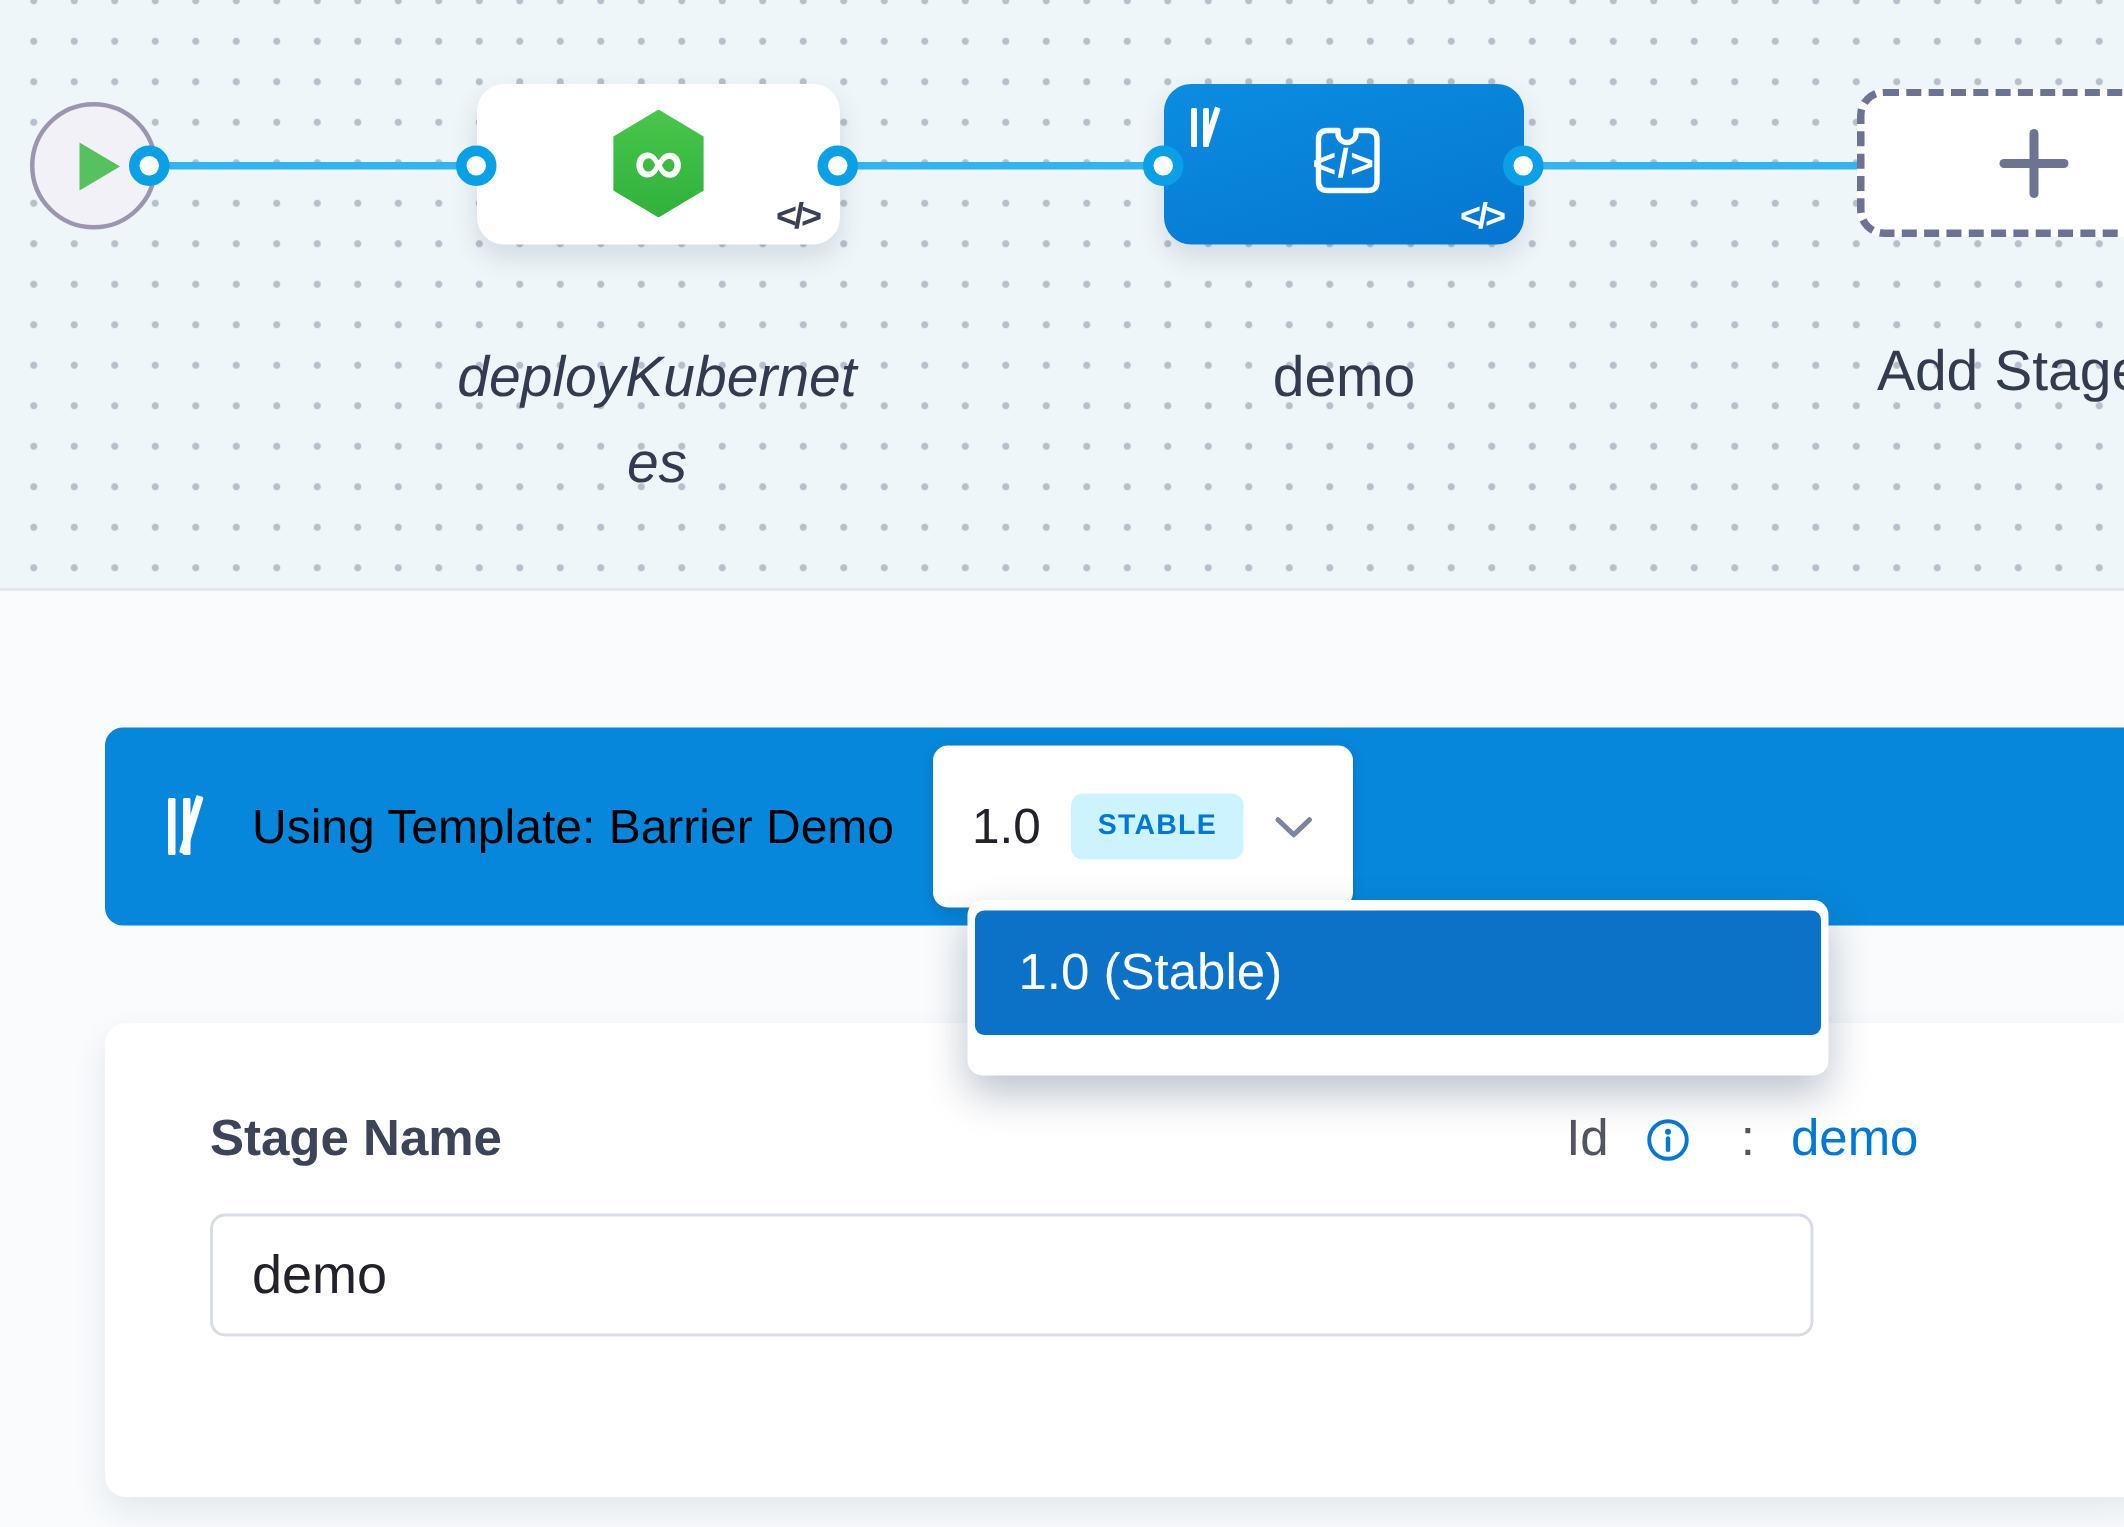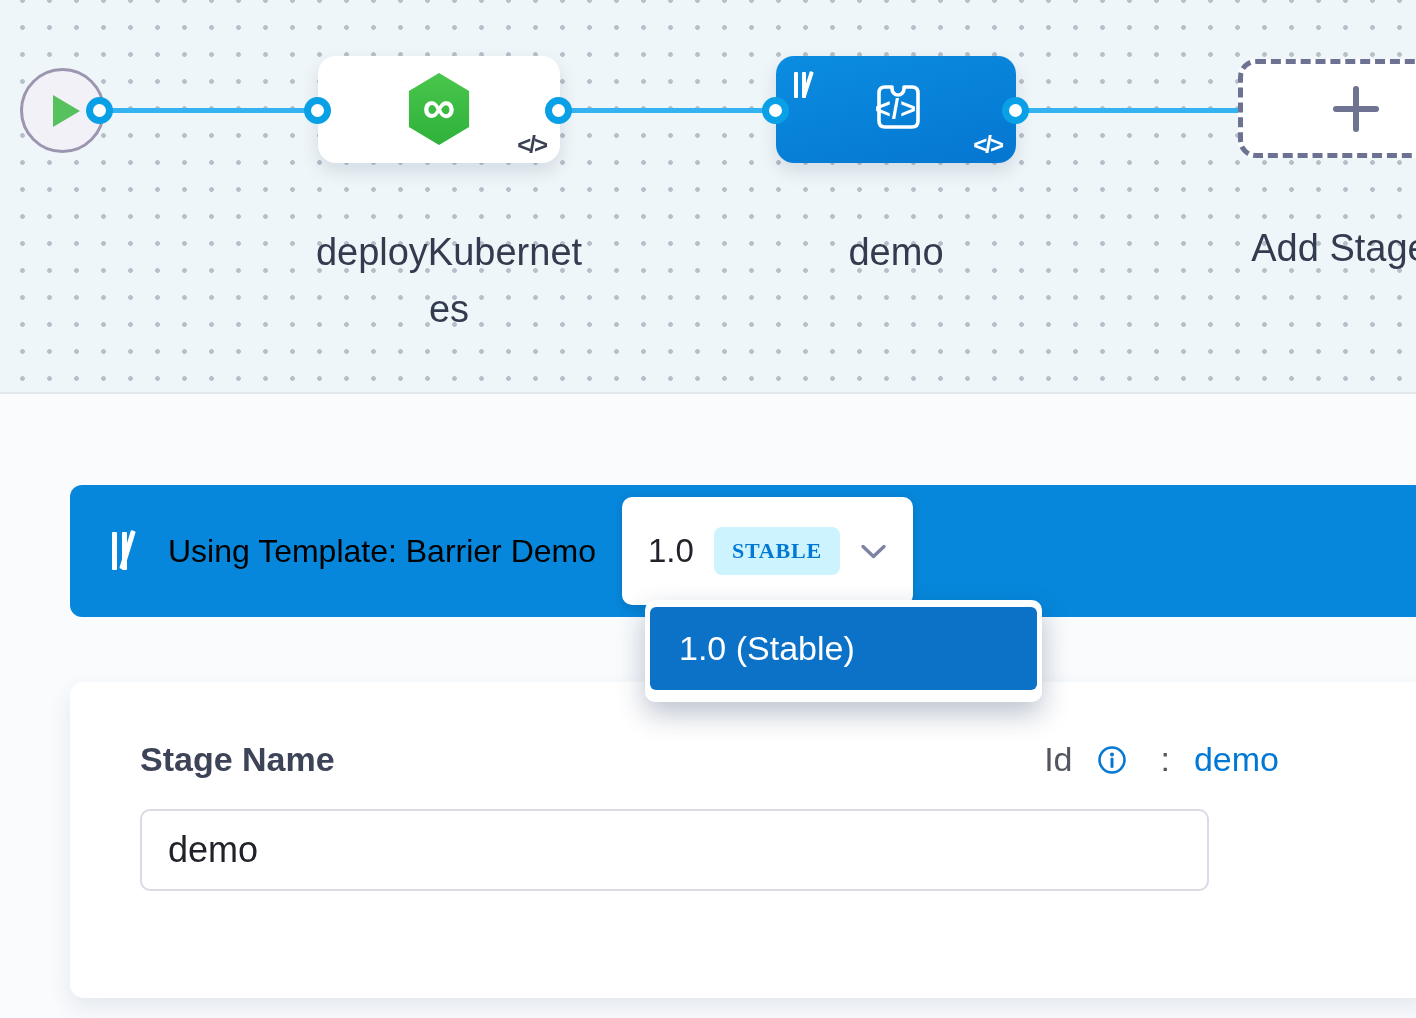--- a/index.html
+++ b/index.html
@@ -67,21 +67,21 @@
     border-radius:18px; border:5px dashed #6d7292; background:#ffffff;
     display:flex; align-items:center; justify-content:center; z-index:3;
   }
   .plus-icon { position:relative; width:46px; height:46px; }
   .plus-icon::before { content:""; position:absolute; left:0; top:20px; width:46px; height:6px; background:#6d7390; border-radius:3px; }
   .plus-icon::after  { content:""; position:absolute; left:20px; top:0; width:6px; height:46px; background:#6d7390; border-radius:3px; }
   .node-label {
     position:absolute; top:224px; text-align:center; font-size:38px; color:#333b4f;
     line-height:1.5; overflow-wrap:anywhere; z-index:2;
   }
-  .label-k8s { left:310px; width:278px; }
+  .label-k8s { left:299px; width:278px;font-style:italic; }
   .label-demo { left:776px; width:240px; }
   .label-add { left:1220px; width:240px; top:220px; }
 
   
   .banner {
     position:absolute; left:70px; top:485px; width:1360px; height:132px;
     background:#0787db; border-radius:12px; display:flex; align-items:center;
     padding-left:42px; z-index:4;
   }
   .banner-tpl-icon { width:28px; height:42px; position:relative; flex:none; }
@@ -89,28 +89,28 @@
   .banner-tpl-icon .b2 { left:10px; top:2px; width:5px; height:38px; }
   .banner-tpl-icon .b3 { left:19px; top:0; width:5px; height:40px; transform:rotate(17deg); transform-origin:top left; }
   .banner-text { color:#000000; font-size:32px; font-weight:500; margin-left:28px; white-space:nowrap; }
   .version-btn {
     margin-left:26px; height:108px; background:#ffffff; border:none; border-radius:10px;
     display:flex; align-items:center; gap:20px; padding:0 26px; cursor:pointer;
     box-shadow:0 2px 8px rgba(0,30,60,.18); font-family:inherit;
   }
   .version-num { font-size:33px; color:#22222a; }
   .stable-badge {
-    background:#cdf4fe; color:#0278d5; font-size:22px; font-weight:700;
-    letter-spacing:.8px; padding:11px 18px; border-radius:8px;font-family:Liberation Serif, serif;
+    background:#cdf4fe; color:#0278d5; font-size:19px; font-weight:700;
+    letter-spacing:.8px; padding:11px 18px; border-radius:8px;
   }
 
   
   .dropdown {
-    position:absolute; left:645px; top:600px; width:397px; z-index:10;
-    background:#ffffff; border-radius:10px; padding:7px 5px 12px 5px;
+    position:absolute; left:645px; top:600px; width:574px; z-index:10;
+    background:#ffffff; border-radius:10px; padding:7px 5px 27px 5px;
     box-shadow:0 12px 28px rgba(15,40,80,.28);
   }
   .dropdown-item {
     height:83px; background:#0b72c8; border-radius:6px; display:flex;
     align-items:center; padding-left:29px; color:#ffffff; font-size:34px; cursor:pointer;
   }
 
   
   .panel {
     position:absolute; left:70px; top:682px; width:1360px; height:316px;

